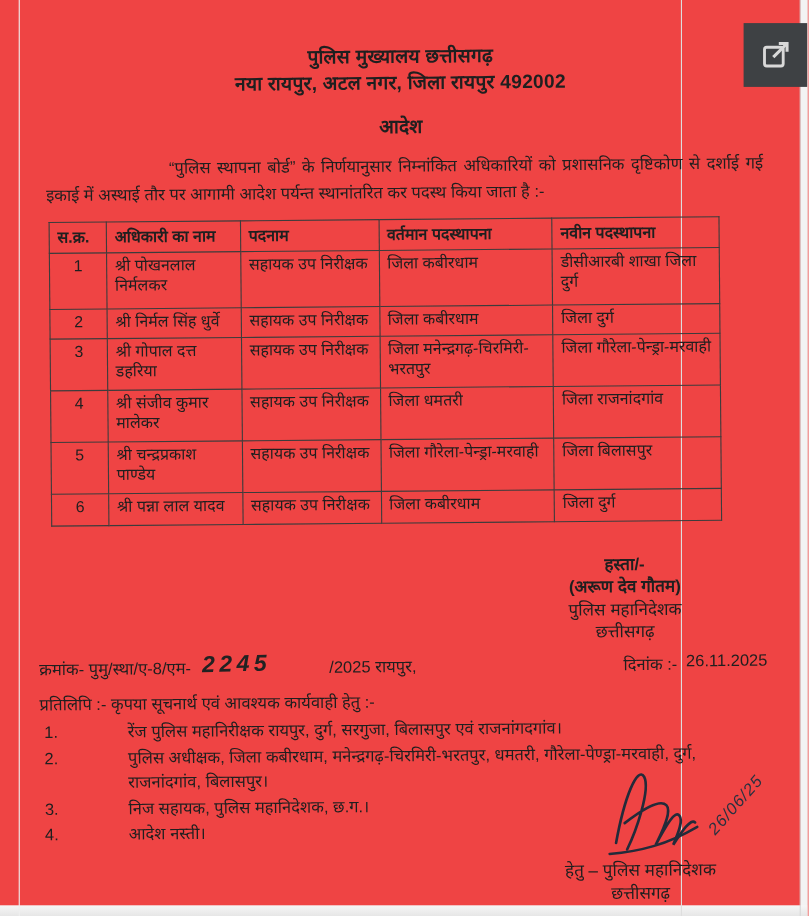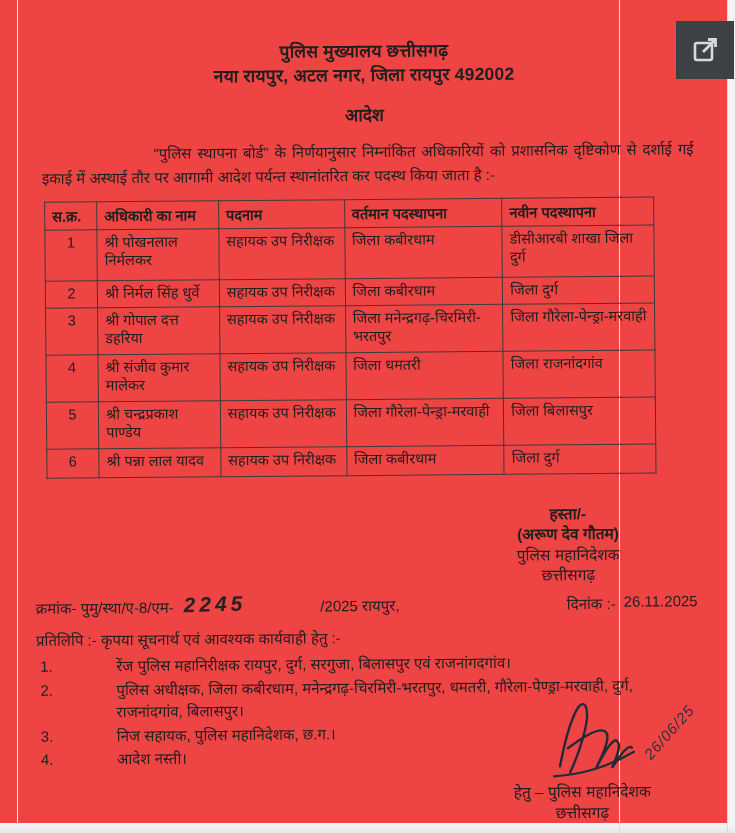--- a/index.html
+++ b/index.html
@@ -57,21 +57,21 @@
   .sign-block .b{font-weight:bold;}
   
   .ref-line{
     display:flex;align-items:flex-end;margin:4px 38px 0 34px;
     font-size:15px;white-space:nowrap;
   }
   .hand-number{
     font-size:21px;font-weight:bold;letter-spacing:4px;margin-left:10px;
     font-style:italic;transform:rotate(-1deg);color:#222;
   }
-  .ref-mid{margin-left:74px;}
+  .ref-mid{margin-left:53px;}
   .ref-date{margin-left:auto;display:flex;gap:8px;}
   .copy-heading{margin:12px 38px 0 34px;font-size:15px;}
   
   .dist-list{margin:6px 38px 0 38px;font-size:15px;line-height:1.45;}
   .dist-row{display:flex;margin-top:2px;}
   .dist-num{width:76px;flex:0 0 76px;}
   .dist-text{flex:1;}
   
   .for-block{
     width:230px;margin:16px 40px 0 auto;text-align:center;

